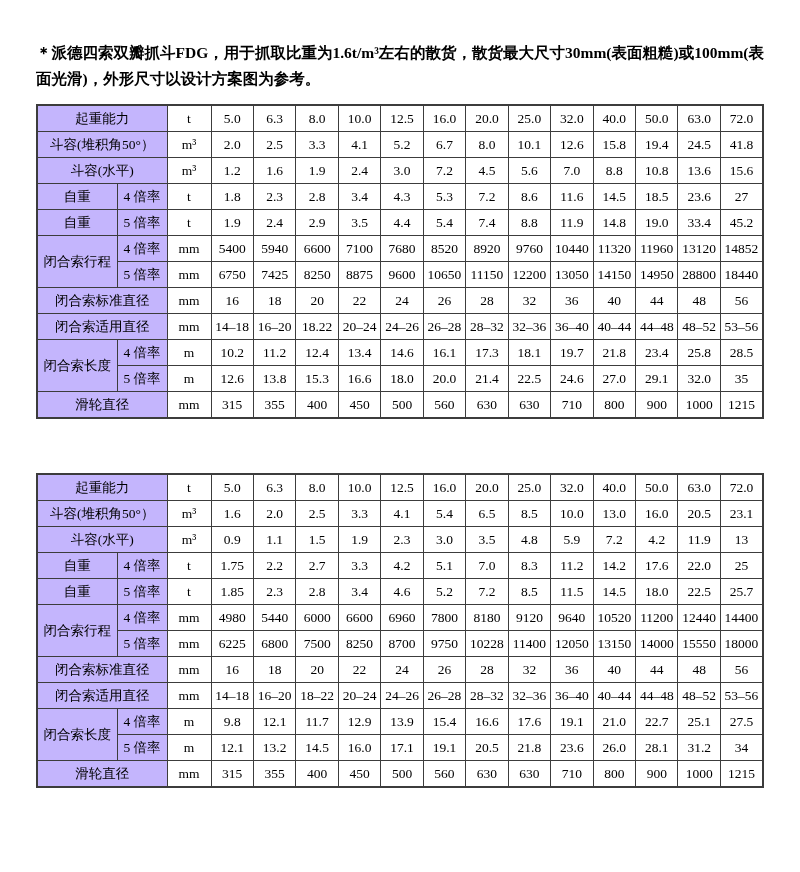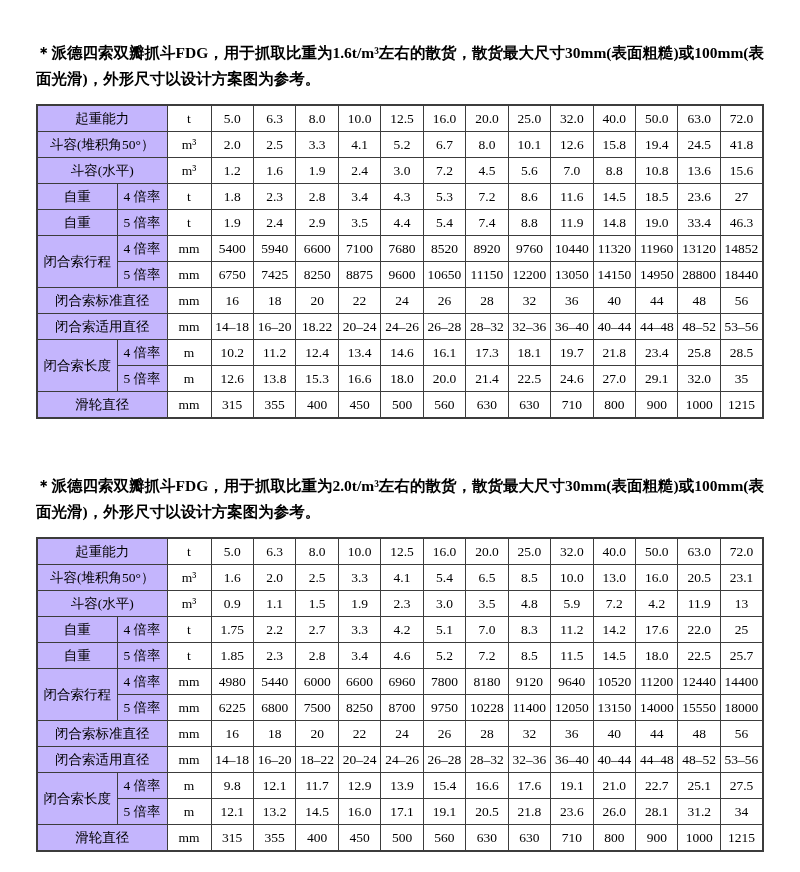--- a/index.html
+++ b/index.html
@@ -158,21 +158,21 @@
             <td class="val">2.9</td>
             <td class="val">3.5</td>
             <td class="val">4.4</td>
             <td class="val">5.4</td>
             <td class="val">7.4</td>
             <td class="val">8.8</td>
             <td class="val">11.9</td>
             <td class="val">14.8</td>
             <td class="val">19.0</td>
             <td class="val">33.4</td>
-            <td class="val">46.3</td>
+            <td class="val">45.2</td>
           </tr>
           <tr>
             <td class="lbl" rowspan="2">闭合索行程</td>
             <td class="lbl sub">4 倍率</td>
             <td class="unit">mm</td>
             <td class="val">5400</td>
             <td class="val">5940</td>
             <td class="val">6600</td>
             <td class="val">7100</td>
             <td class="val">7680</td>
@@ -286,21 +286,20 @@
             <td class="val">800</td>
             <td class="val">900</td>
             <td class="val">1000</td>
             <td class="val">1215</td>
           </tr>
         </tbody>
     </table>
   </div>
 
   <div class="section">
-    <p class="intro">＊派德四索双瓣抓斗FDG，用于抓取比重为2.0t/m³左右的散货，散货最大尺寸30mm(表面粗糙)或100mm(表面光滑)，外形尺寸以设计方案图为参考。</p>
     <table class="spec">
       <colgroup>
         <col class="c-label">
           <col class="c-sub">
           <col class="c-unit">
         <col>
           <col>
           <col>
           <col>
           <col>

